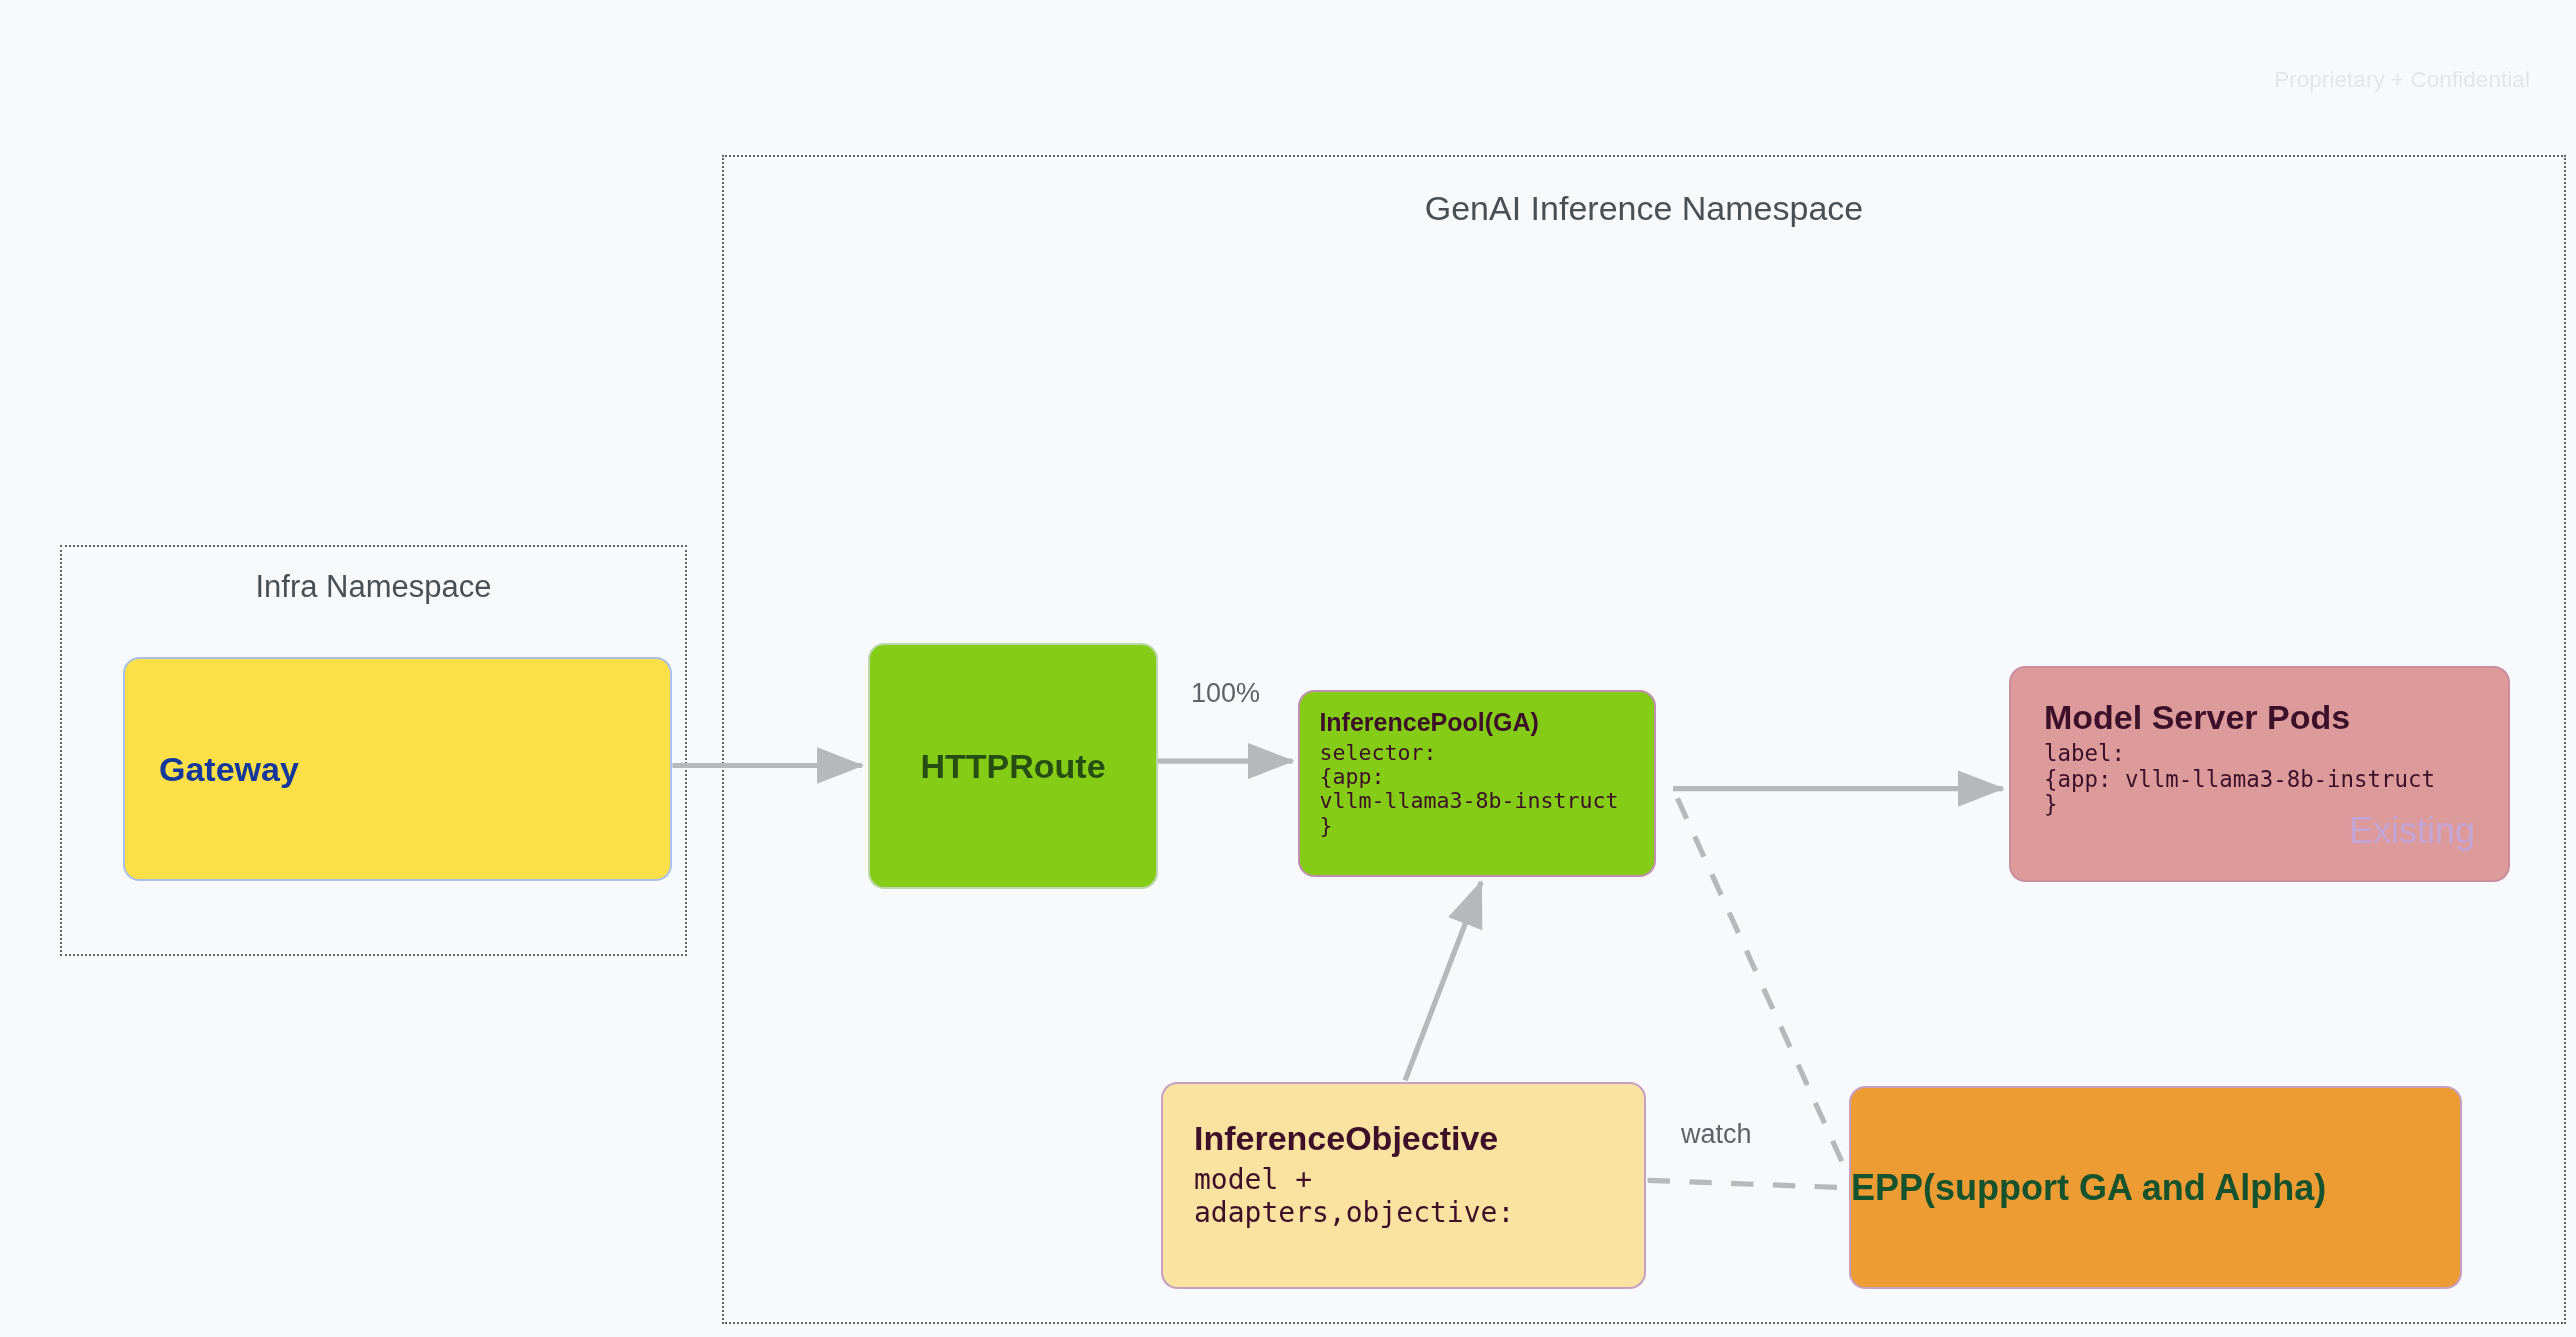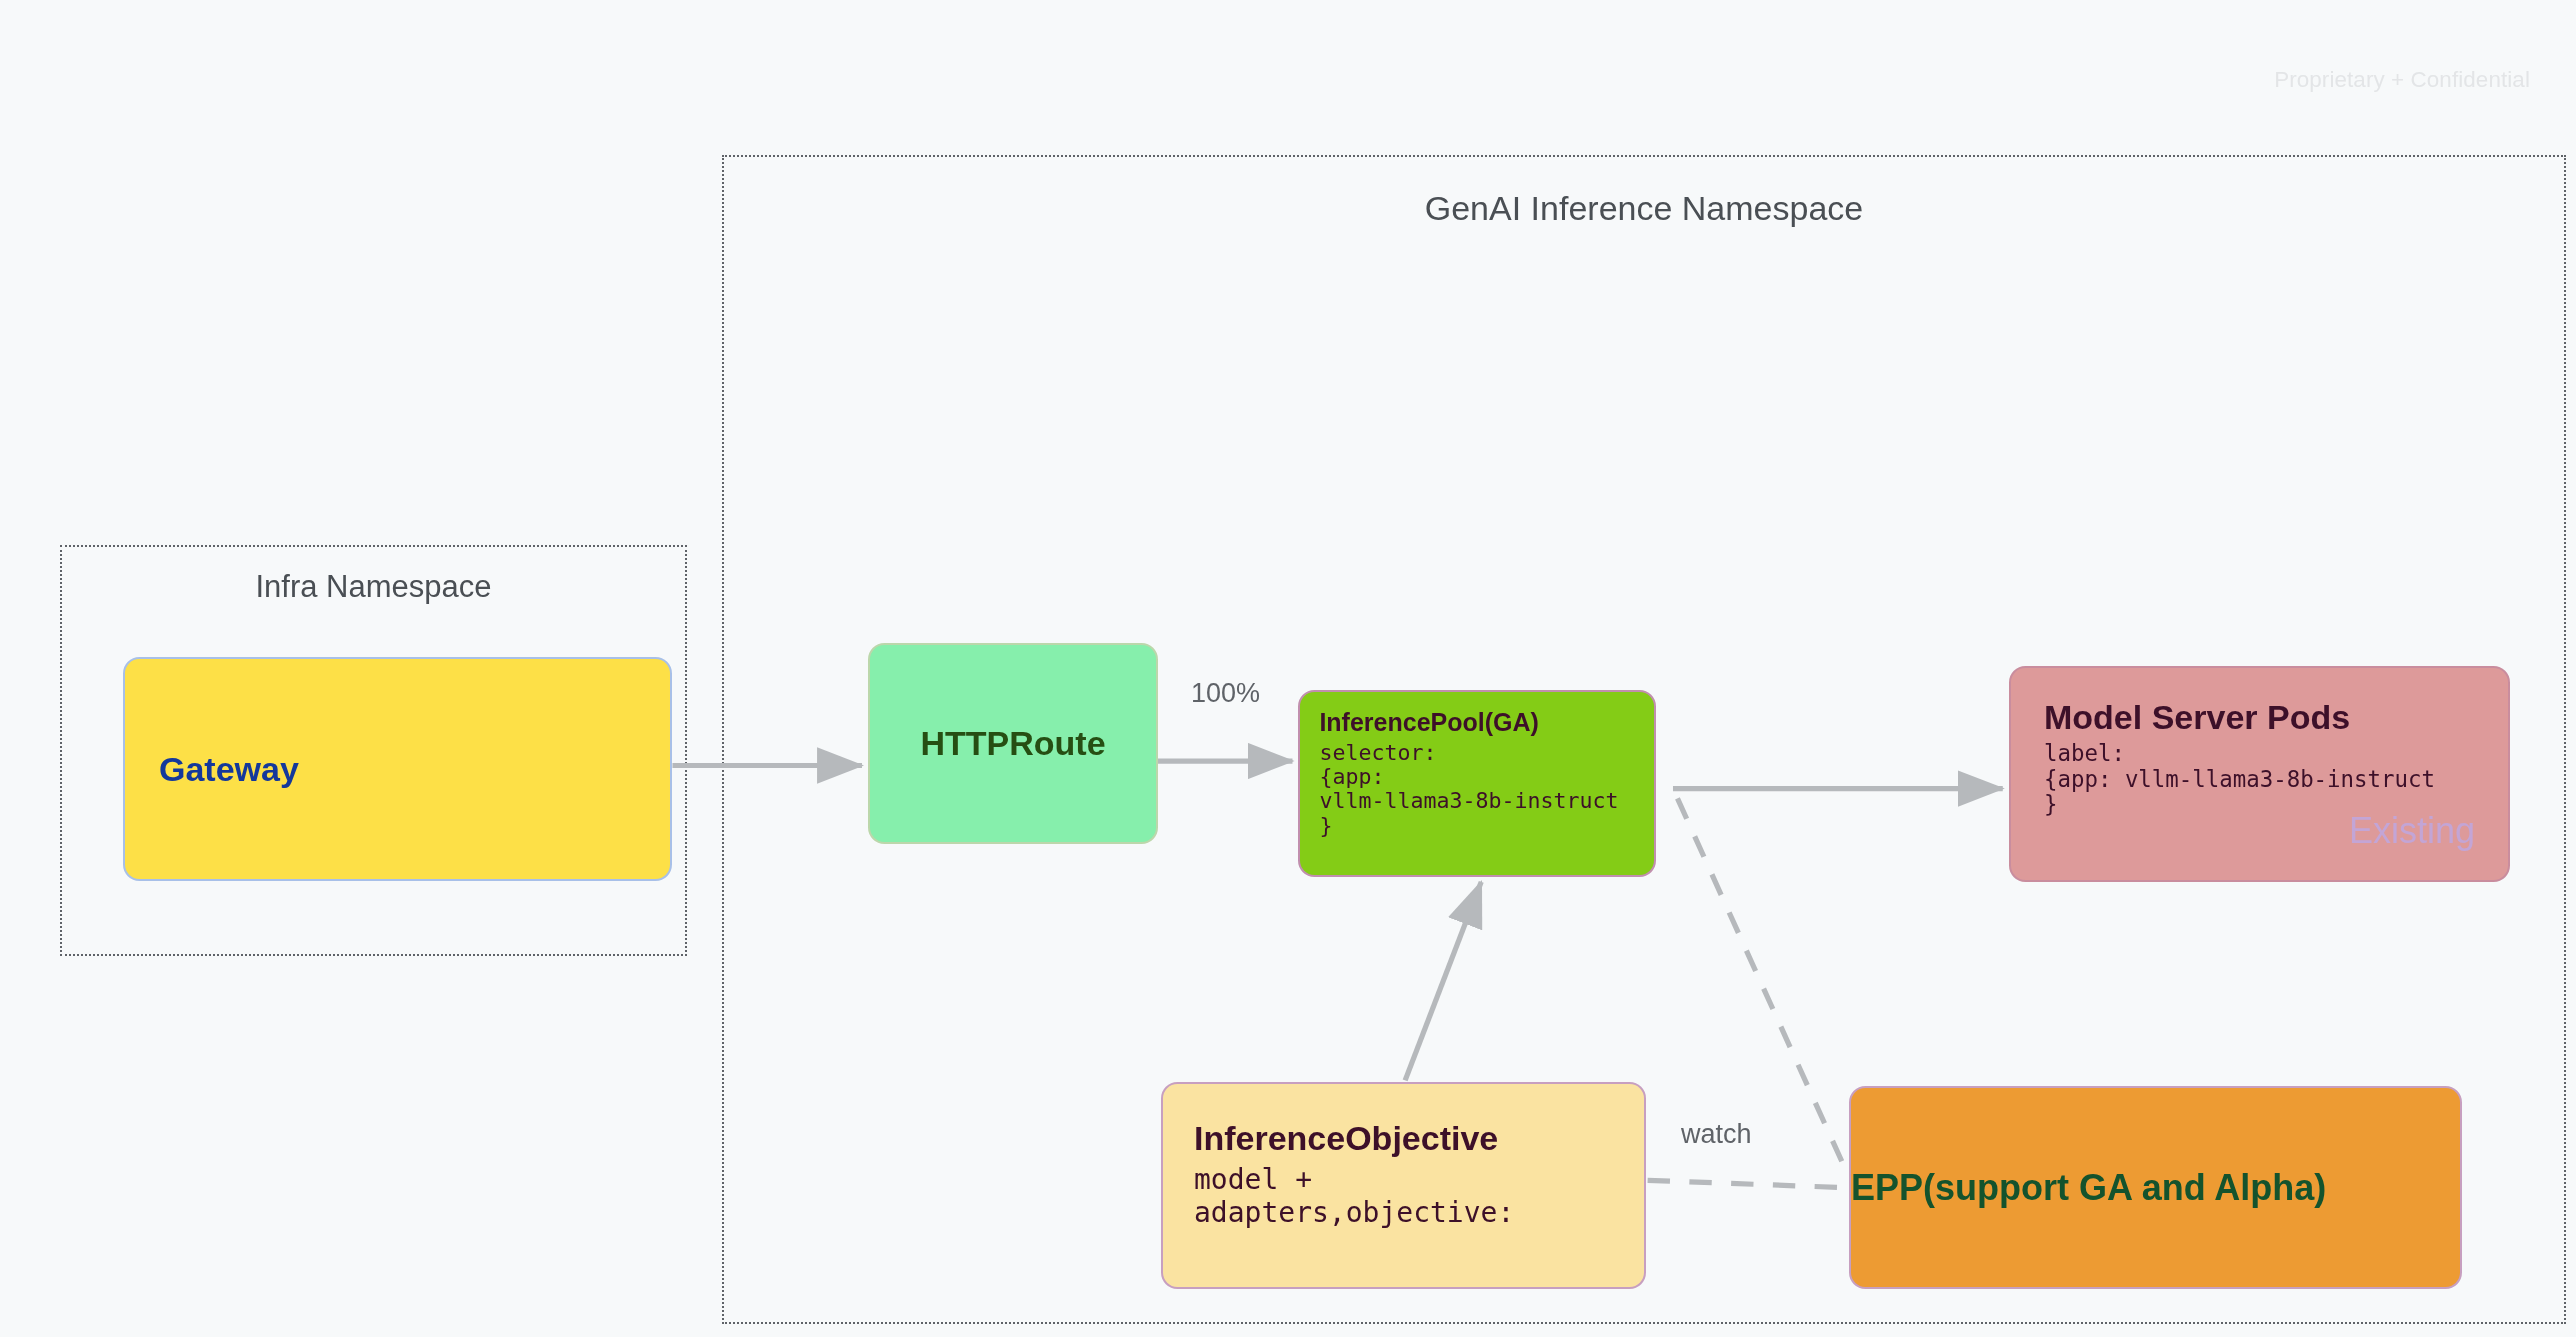--- a/index.html
+++ b/index.html
@@ -56,22 +56,22 @@
     left: 123px; top: 657px; width: 549px; height: 224px;
     background: #fde047;
     border: 2.2px solid #a8c0e8;
     display: flex; align-items: center;
   }
   #node-gateway .node-title {
     font-size: 34px; color: #14389b; padding-left: 34px;
   }
   
   #node-httproute {
-    left: 868px; top: 643px; width: 290px; height: 201px;
-    background: #86efac;
+    left: 868px; top: 643px; width: 290px; height: 246px;
+    background: #84cc16;
     border: 2.2px solid #bcd7ab;
     display: flex; align-items: center; justify-content: center;
   }
   #node-httproute .node-title {
     font-size: 34px; color: #264e13;
   }
   
   #node-inferencepool {
     left: 1298px; top: 690px; width: 358px; height: 187px;
     background: #84cc16;

